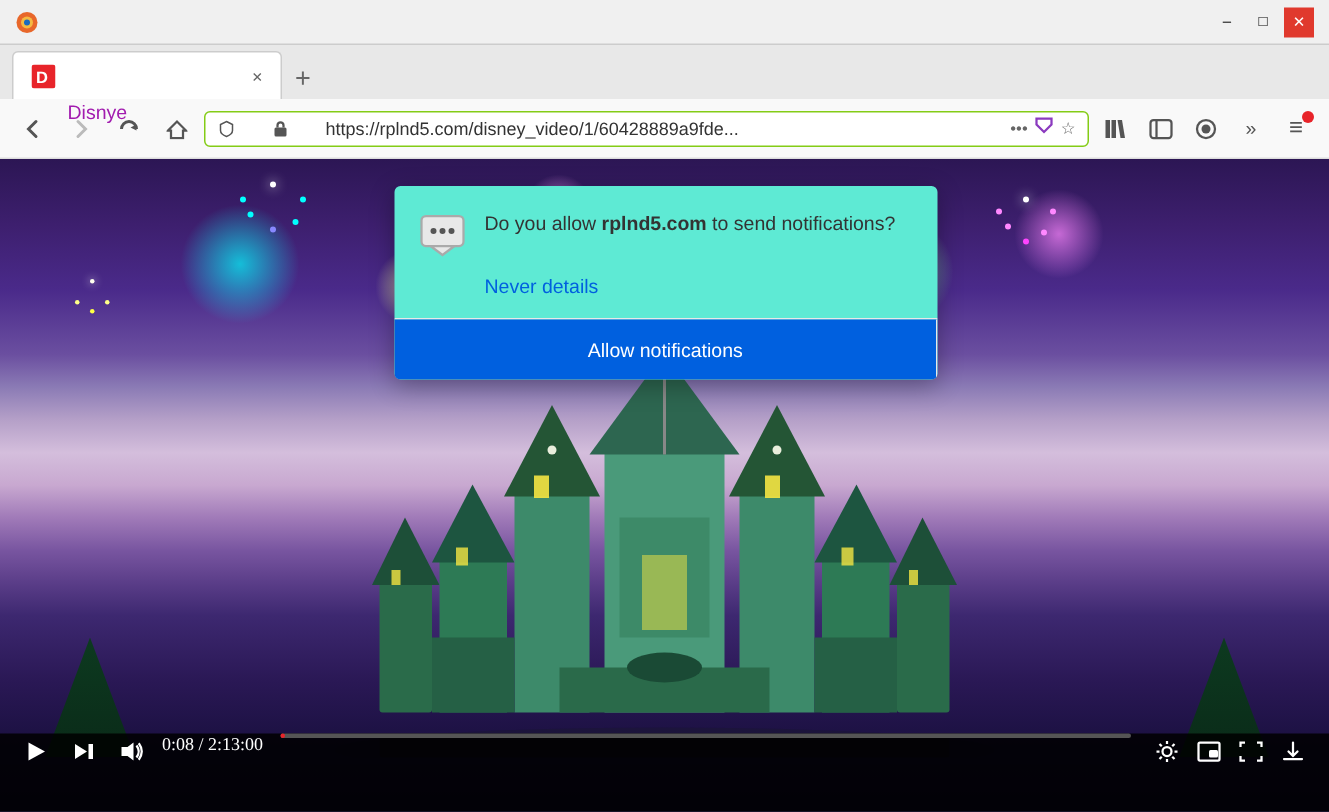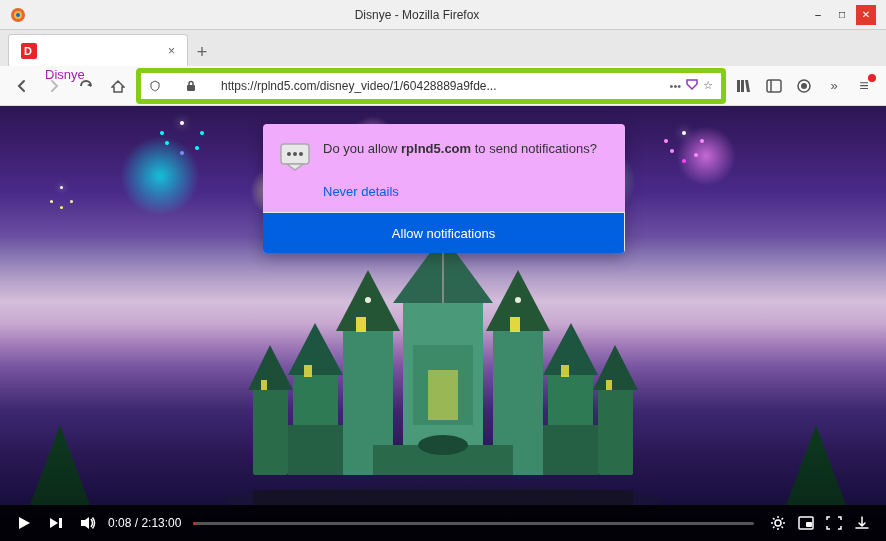--- a/index.html
+++ b/index.html
@@ -70,23 +70,23 @@
     .nav-btn {
       width: 28px; height: 28px;
       background: transparent; border: none;
       cursor: pointer; font-size: 14px; color: #555;
       display: flex; align-items: center; justify-content: center;
       border-radius: 4px;
     }
     .nav-btn.disabled { color: #bbb; cursor: default; }
     .url-bar {
       flex: 1;
-      height: 36px;
+      height: 24px;
       background: white;
-      border: 5px solid #84cc16;
+      border: 1px solid #84cc16;
       border-radius: 4px;
       display: flex;
       align-items: center;
       padding: 0 8px;
       gap: 24px;
     }
     .url-text { font-size: 12px; color: #333; flex: 1; overflow: hidden; text-overflow: ellipsis; white-space: nowrap; }
     .url-icons { display: flex; gap: 4px; align-items: center; }
     .url-icon-btn { background: none; border: none; cursor: pointer; font-size: 11px; color: #666; }
     .toolbar-right { display: flex; gap: 2px; }
@@ -132,21 +132,21 @@
     .fw3 { top: 60px; left: 250px; width: 50px; height: 50px; background: radial-gradient(circle, #ffffaa 0%, transparent 70%); }
     .fw4 { top: 40px; right: 250px; width: 70px; height: 70px; background: radial-gradient(circle, #88ffaa 0%, transparent 70%); }
     .fw5 { top: 10px; left: 350px; width: 45px; height: 45px; background: radial-gradient(circle, #ffaaff 0%, transparent 70%); }
 
     
     .notification-popup {
       position: absolute;
       top: 18px;
       left: 263px;
       width: 362px;
-      background: #f0abfc;
+      background: #5eead4;
       border-radius: 4px;
       box-shadow: 0 4px 16px rgba(0,0,0,0.3);
       overflow: hidden;
       z-index: 10;
     }
     .popup-header {
       padding: 16px 16px 10px 16px;
       display: flex;
       align-items: flex-start;
       gap: 12px;
@@ -194,26 +194,27 @@
       background: #f9f9f9;
       color: #333;
     }
 
     
     .video-controls {
       position: absolute;
       bottom: 0;
       left: 0;
       right: 0;
-      height: 36px;
+      height: 52px;
       background: rgba(0,0,0,0.85);
       display: flex;
-      align-items: center;
+      align-items: flex-start;
       padding: 0 12px;
       gap: 8px;
+      font-family: Liberation Serif, serif;
     }
     .ctrl-btn {
       background: none; border: none; cursor: pointer; color: white;
       font-size: 14px; width: 24px; height: 24px; display: flex; align-items: center; justify-content: center;
     }
     .time-display { font-size: 12px; color: white; white-space: nowrap; }
     .progress-bar {
       flex: 1;
       height: 3px;
       background: #555;
@@ -243,21 +244,20 @@
 
 <div class="title-bar">
   <div class="title-bar-left">
 
     <svg width="16" height="16" viewBox="0 0 16 16">
       <circle cx="8" cy="8" r="7" fill="#e8672a"></circle>
       <circle cx="8" cy="8" r="4" fill="#f5b942"></circle>
       <circle cx="8" cy="8" r="2" fill="#1a6abf"></circle>
     </svg>
   </div>
-  <span class="title-text">Disnye - Mozilla Firefox</span>
   <div class="window-controls">
     <button class="win-btn win-min">–</button>
     <button class="win-btn win-max">□</button>
     <button class="win-btn win-close">✕</button>
   </div>
 </div>
 
 <div class="tab-bar">
   <div class="tab">
     <svg width="16" height="16" viewBox="0 0 16 16">

